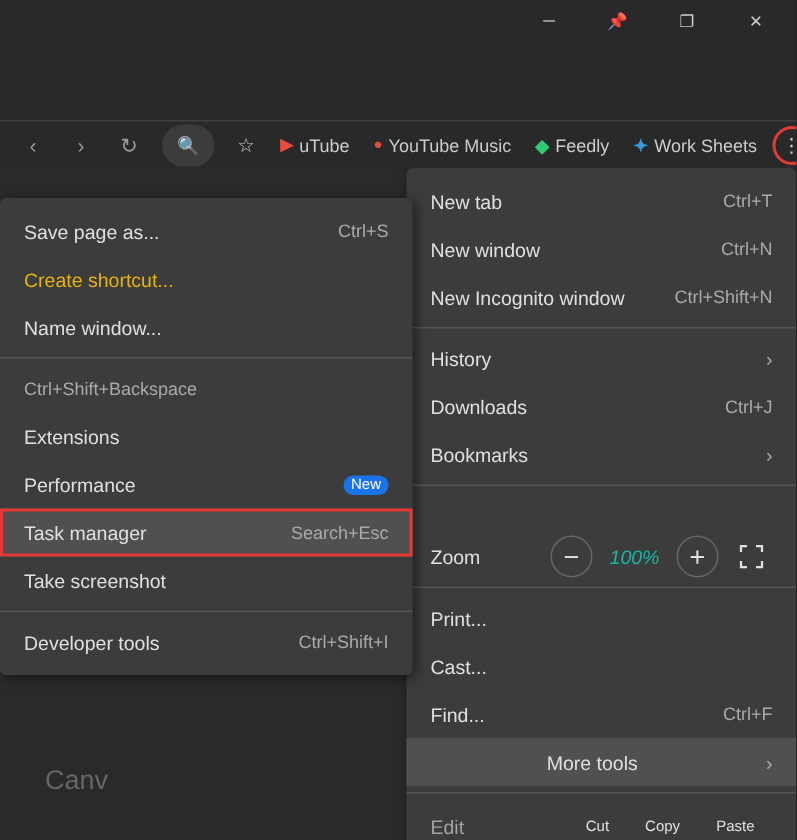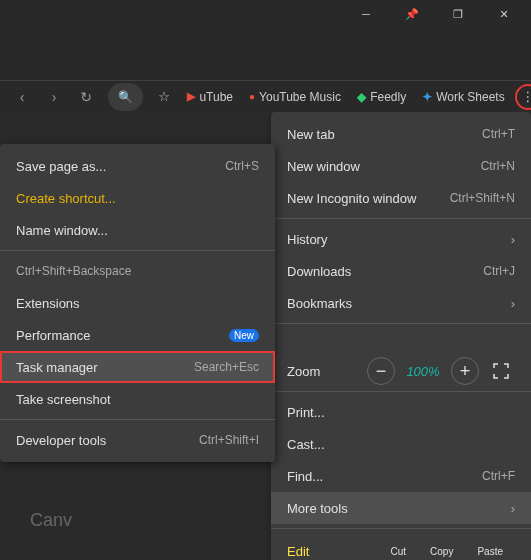--- a/index.html
+++ b/index.html
@@ -267,37 +267,38 @@
       color: #e0e0e0;
     }
 
     .edit-row {
       display: flex;
       align-items: center;
       padding: 4px 16px;
       min-height: 36px;
       gap: 0;
     }
-    .edit-row .edit-label { flex: 1; color: #fde047; }
+    .edit-row .edit-label { flex: 1; color: #a3a3a3; }
     .edit-btn {
       padding: 4px 12px;
       color: #e0e0e0;
       cursor: pointer;
       border-radius: 4px;
       font-size: 10px;
     }
 
     .chrome-divider {
       height: 1px;
       background: #555;
       margin: 4px 0;
     }
 
     .more-tools-highlighted {
       background: #505050;
+      text-align: center;
     }
   </style>
 </head>
 <body>
 
 <div class="browser-chrome">
 
   <div class="window-controls">
     <div class="win-btn">─</div>
     <div class="win-btn">📌</div>
@@ -336,21 +337,21 @@
       <span>Work Sheets</span>
     </div>
     <div class="toolbar-icon highlighted" style="border:2px solid #e53935;border-radius:50%;width:26px;height:26px;">⋮</div>
   </div>
 </div>
 
 <div class="page-content">
   <div class="page-letter">e</div>
   <div class="canva-logo">Canv</div>
 
-  <div class="more-tools-menu" style="top:32px;left:0;">
+  <div class="more-tools-menu" style="top:20px;left:0;">
     <div class="menu-item">
       <span class="menu-item-label">Save page as...</span>
       <span class="menu-item-shortcut">Ctrl+S</span>
     </div>
     <div class="menu-item dimmed">
       <span class="menu-item-label">Create shortcut...</span>
     </div>
     <div class="menu-item">
       <span class="menu-item-label">Name window...</span>
     </div>

